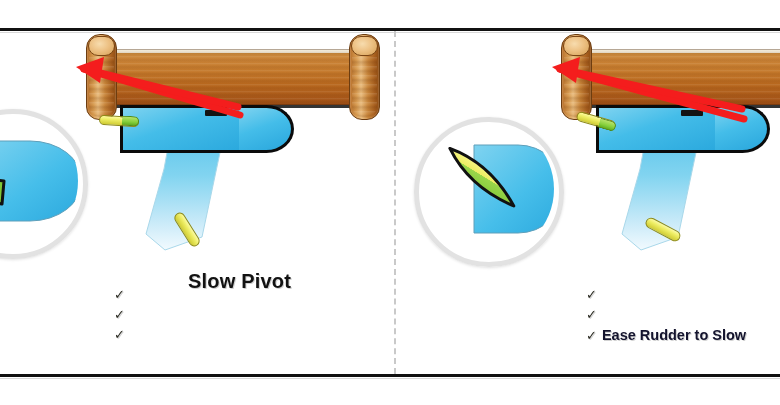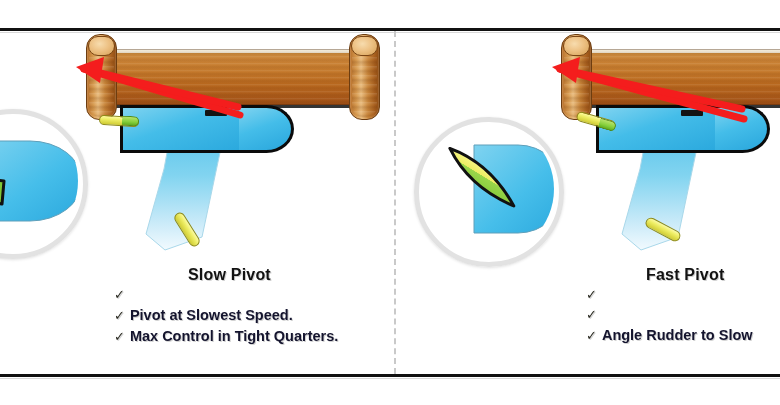--- a/index.html
+++ b/index.html
@@ -68,21 +68,21 @@
   .stick-green{position:absolute;border-radius:0 7px 7px 0;
          background:linear-gradient(to bottom,#b6e36a 0%,#86cf3c 60%,#5fae20 100%);
          border:1px solid #4e8c18;border-left:none;}
 
   
   .inset{position:absolute;border-radius:50%;
          border:5px solid #e2e2e2;background:transparent;
          box-shadow:0 1px 3px rgba(0,0,0,.12);}
 
   
-  .heading{position:absolute;font-size:16px;font-weight:bold;color:#121212;
+  .heading{position:absolute;font-size:20px;font-weight:bold;color:#121212;
            letter-spacing:.2px;white-space:nowrap;
            text-shadow:1px 1px 0 rgba(170,170,170,.55);}
   .bullets{position:absolute;}
   .bullet{display:flex;align-items:baseline;gap:5px;
           font-size:14.5px;font-weight:bold;color:#14142e;white-space:nowrap;
           line-height:20px;text-shadow:1px 1px 0 rgba(180,180,180,.6);}
   .check{color:#2b2b22;font-size:13px;font-weight:bold;line-height:20px;}
   .clip{overflow:hidden;}
 </style>
 </head>
@@ -166,25 +166,23 @@
     </div>
 
     <h2 class="heading" style="left:188px;top:222px;">Slow Pivot</h2>
 
     <div class="bullets" style="left:114px;top:254px;">
       <div class="bullet">
         <span class="check">✓</span>
       </div>
       <div class="bullet">
         <span class="check">✓</span>
-        <span>Pivot at Slowest Speed.</span>
-      </div>
-      <div class="bullet">
-        <span class="check">✓</span>
-        <span>Max Control in Tight Quarters.</span>
+      </div>
+      <div class="bullet">
+        <span class="check">✓</span>
       </div>
     </div>
   </div>
 
   <div class="panel right clip">
 
     <div>
       <div class="rail" style="left:168px;top:18px;width:300px;"></div>
       <div class="rail-shadow" style="left:168px;top:74px;width:300px;"></div>
       <div class="post" style="left:165px;top:3px;height:84px;">
@@ -243,29 +241,28 @@
         </defs>
         <g clip-path="url(#cpR)">
           <path d="M60,28 H104 a46,44 0 0 1 0,88 H60 Z" fill="url(#hullR)" stroke="#5e9fba" stroke-width="1"></path>
           <g transform="rotate(42 72 72)">
             <path d="M18,66 q40,-16 86,0 q-46,16 -86,0 Z" fill="url(#rudR)" stroke="#111" stroke-width="3" stroke-linejoin="round"></path>
           </g>
         </g>
       </svg>
     </div>
 
-    <h2 class="heading" style="left:250px;top:222px;">Fast Pivot</h2>
 
     <div class="bullets" style="left:190px;top:254px;">
       <div class="bullet">
         <span class="check">✓</span>
       </div>
       <div class="bullet">
         <span class="check">✓</span>
       </div>
       <div class="bullet">
         <span class="check">✓</span>
-        <span>Angle Rudder to Slow</span>
+        <span>Ease Rudder to Slow</span>
       </div>
     </div>
   </div>
 
 </div>
 
 </body></html>

